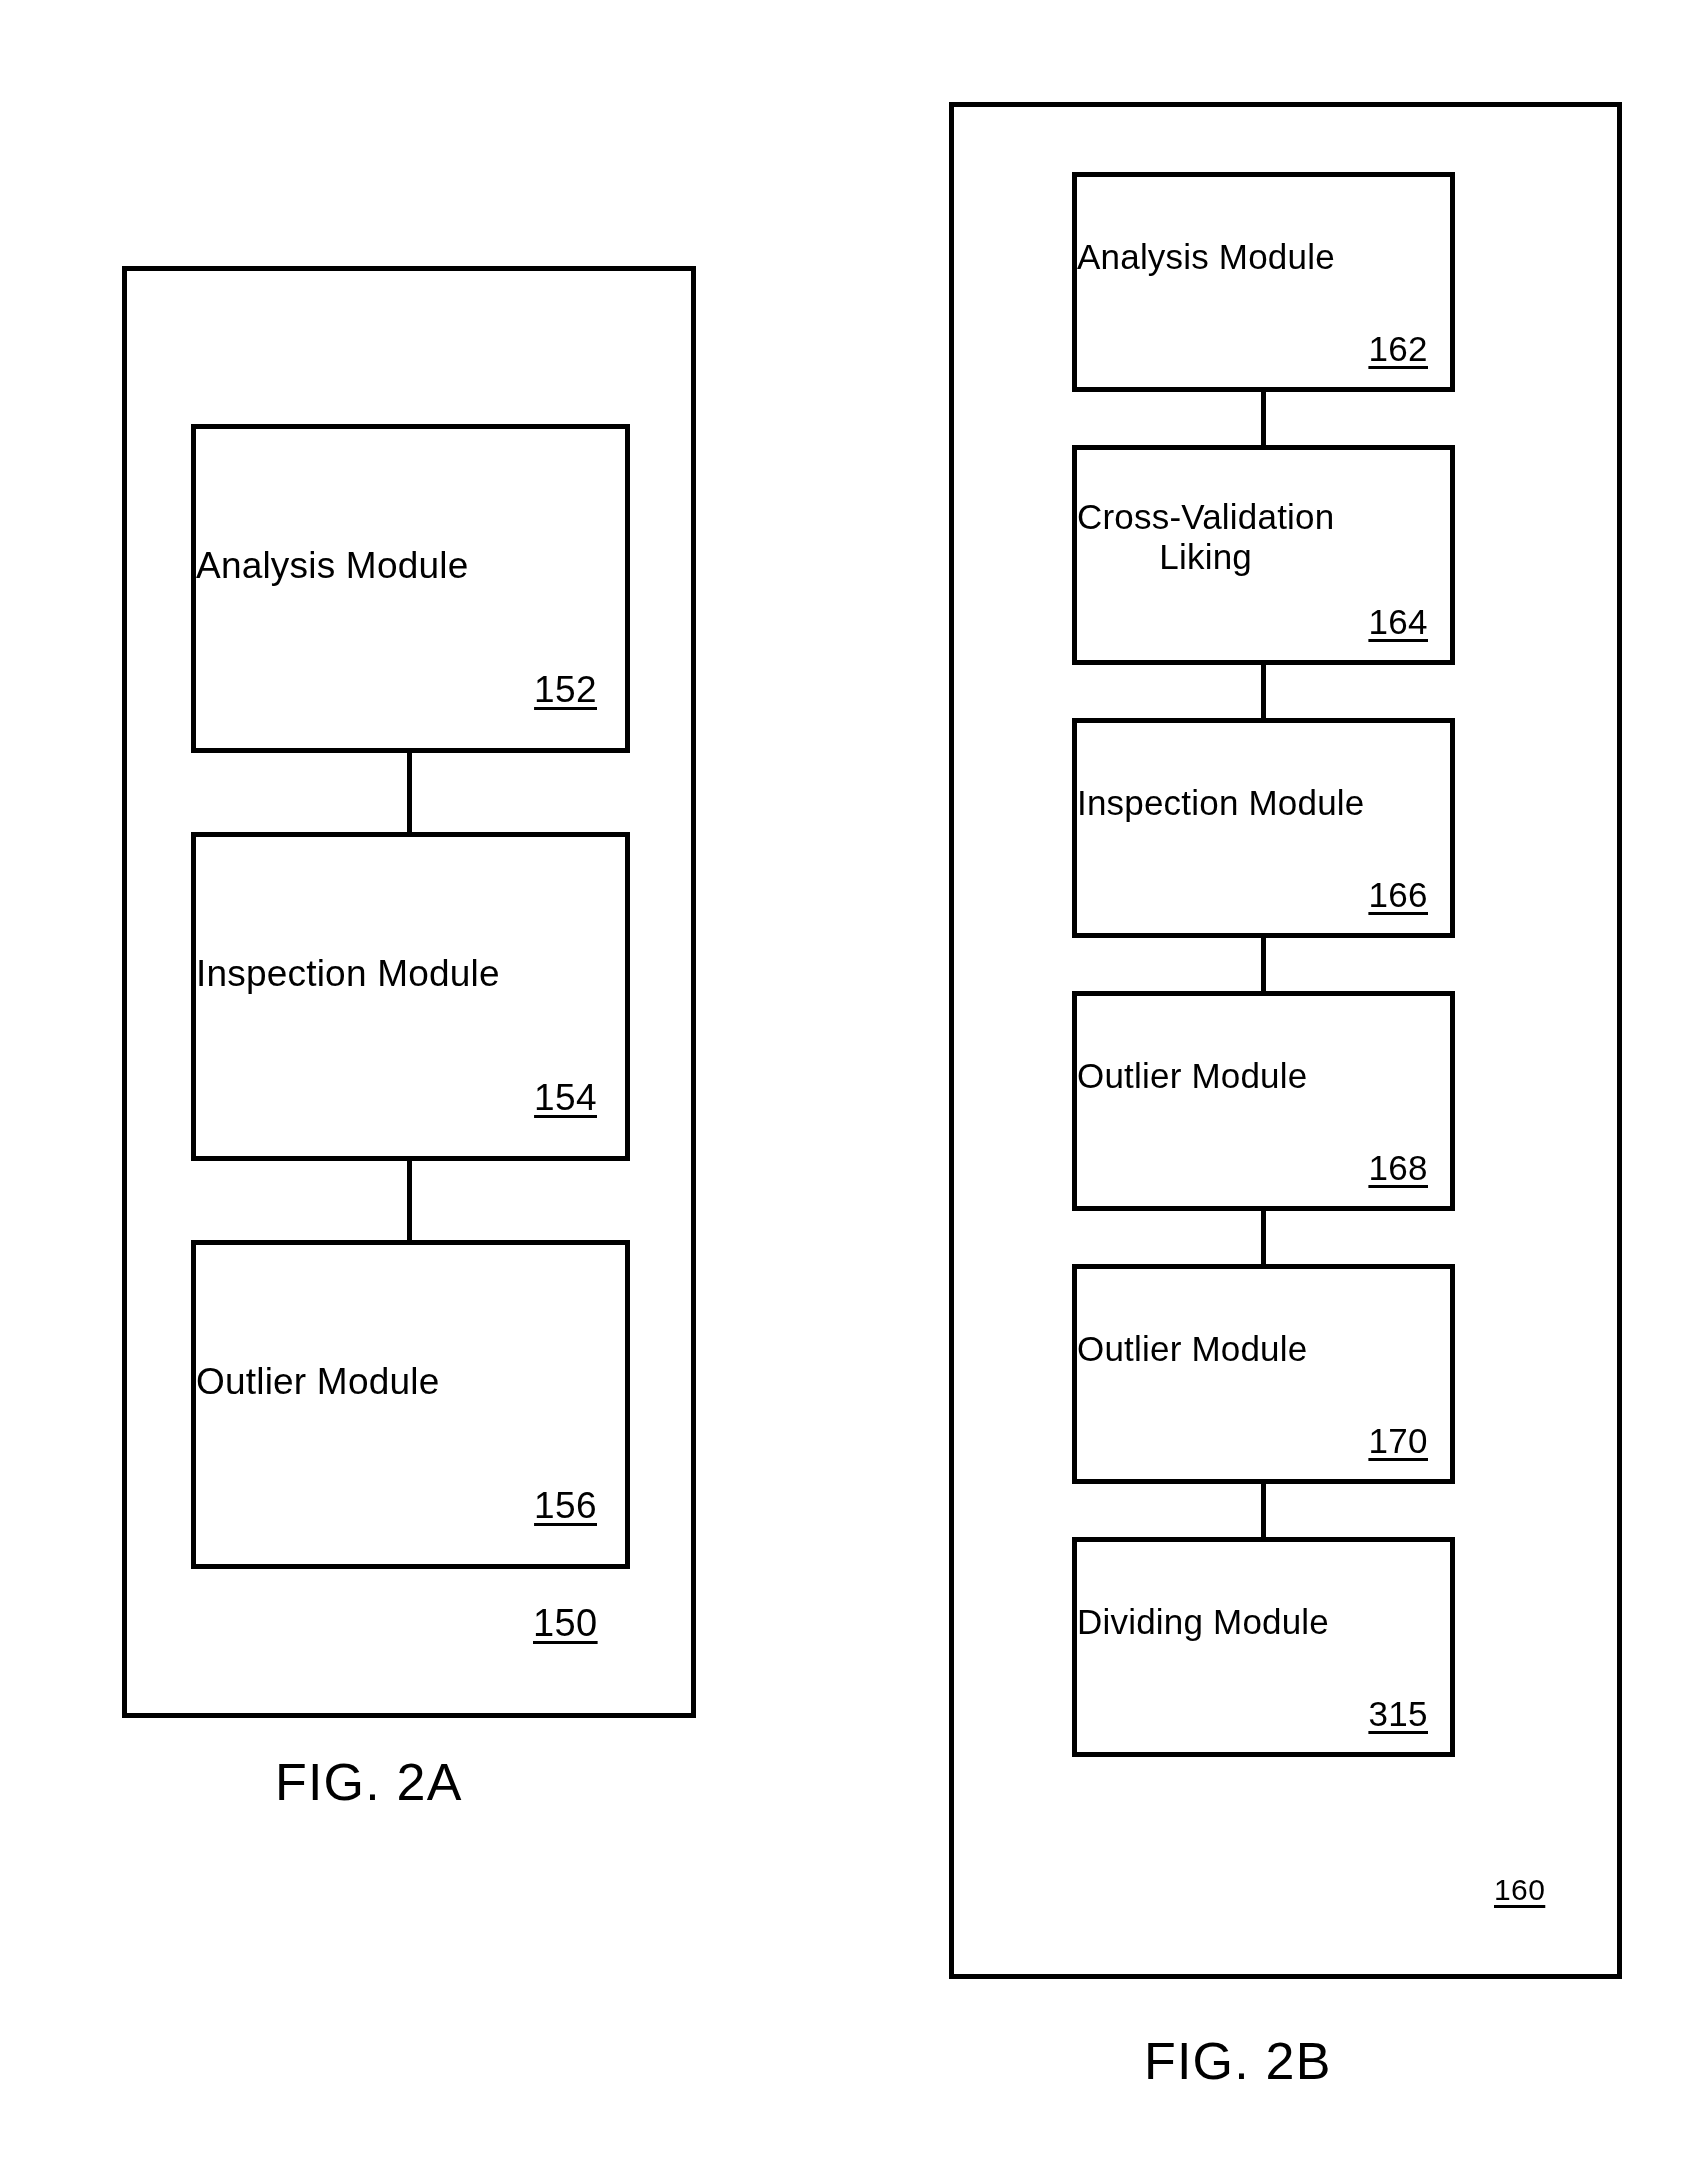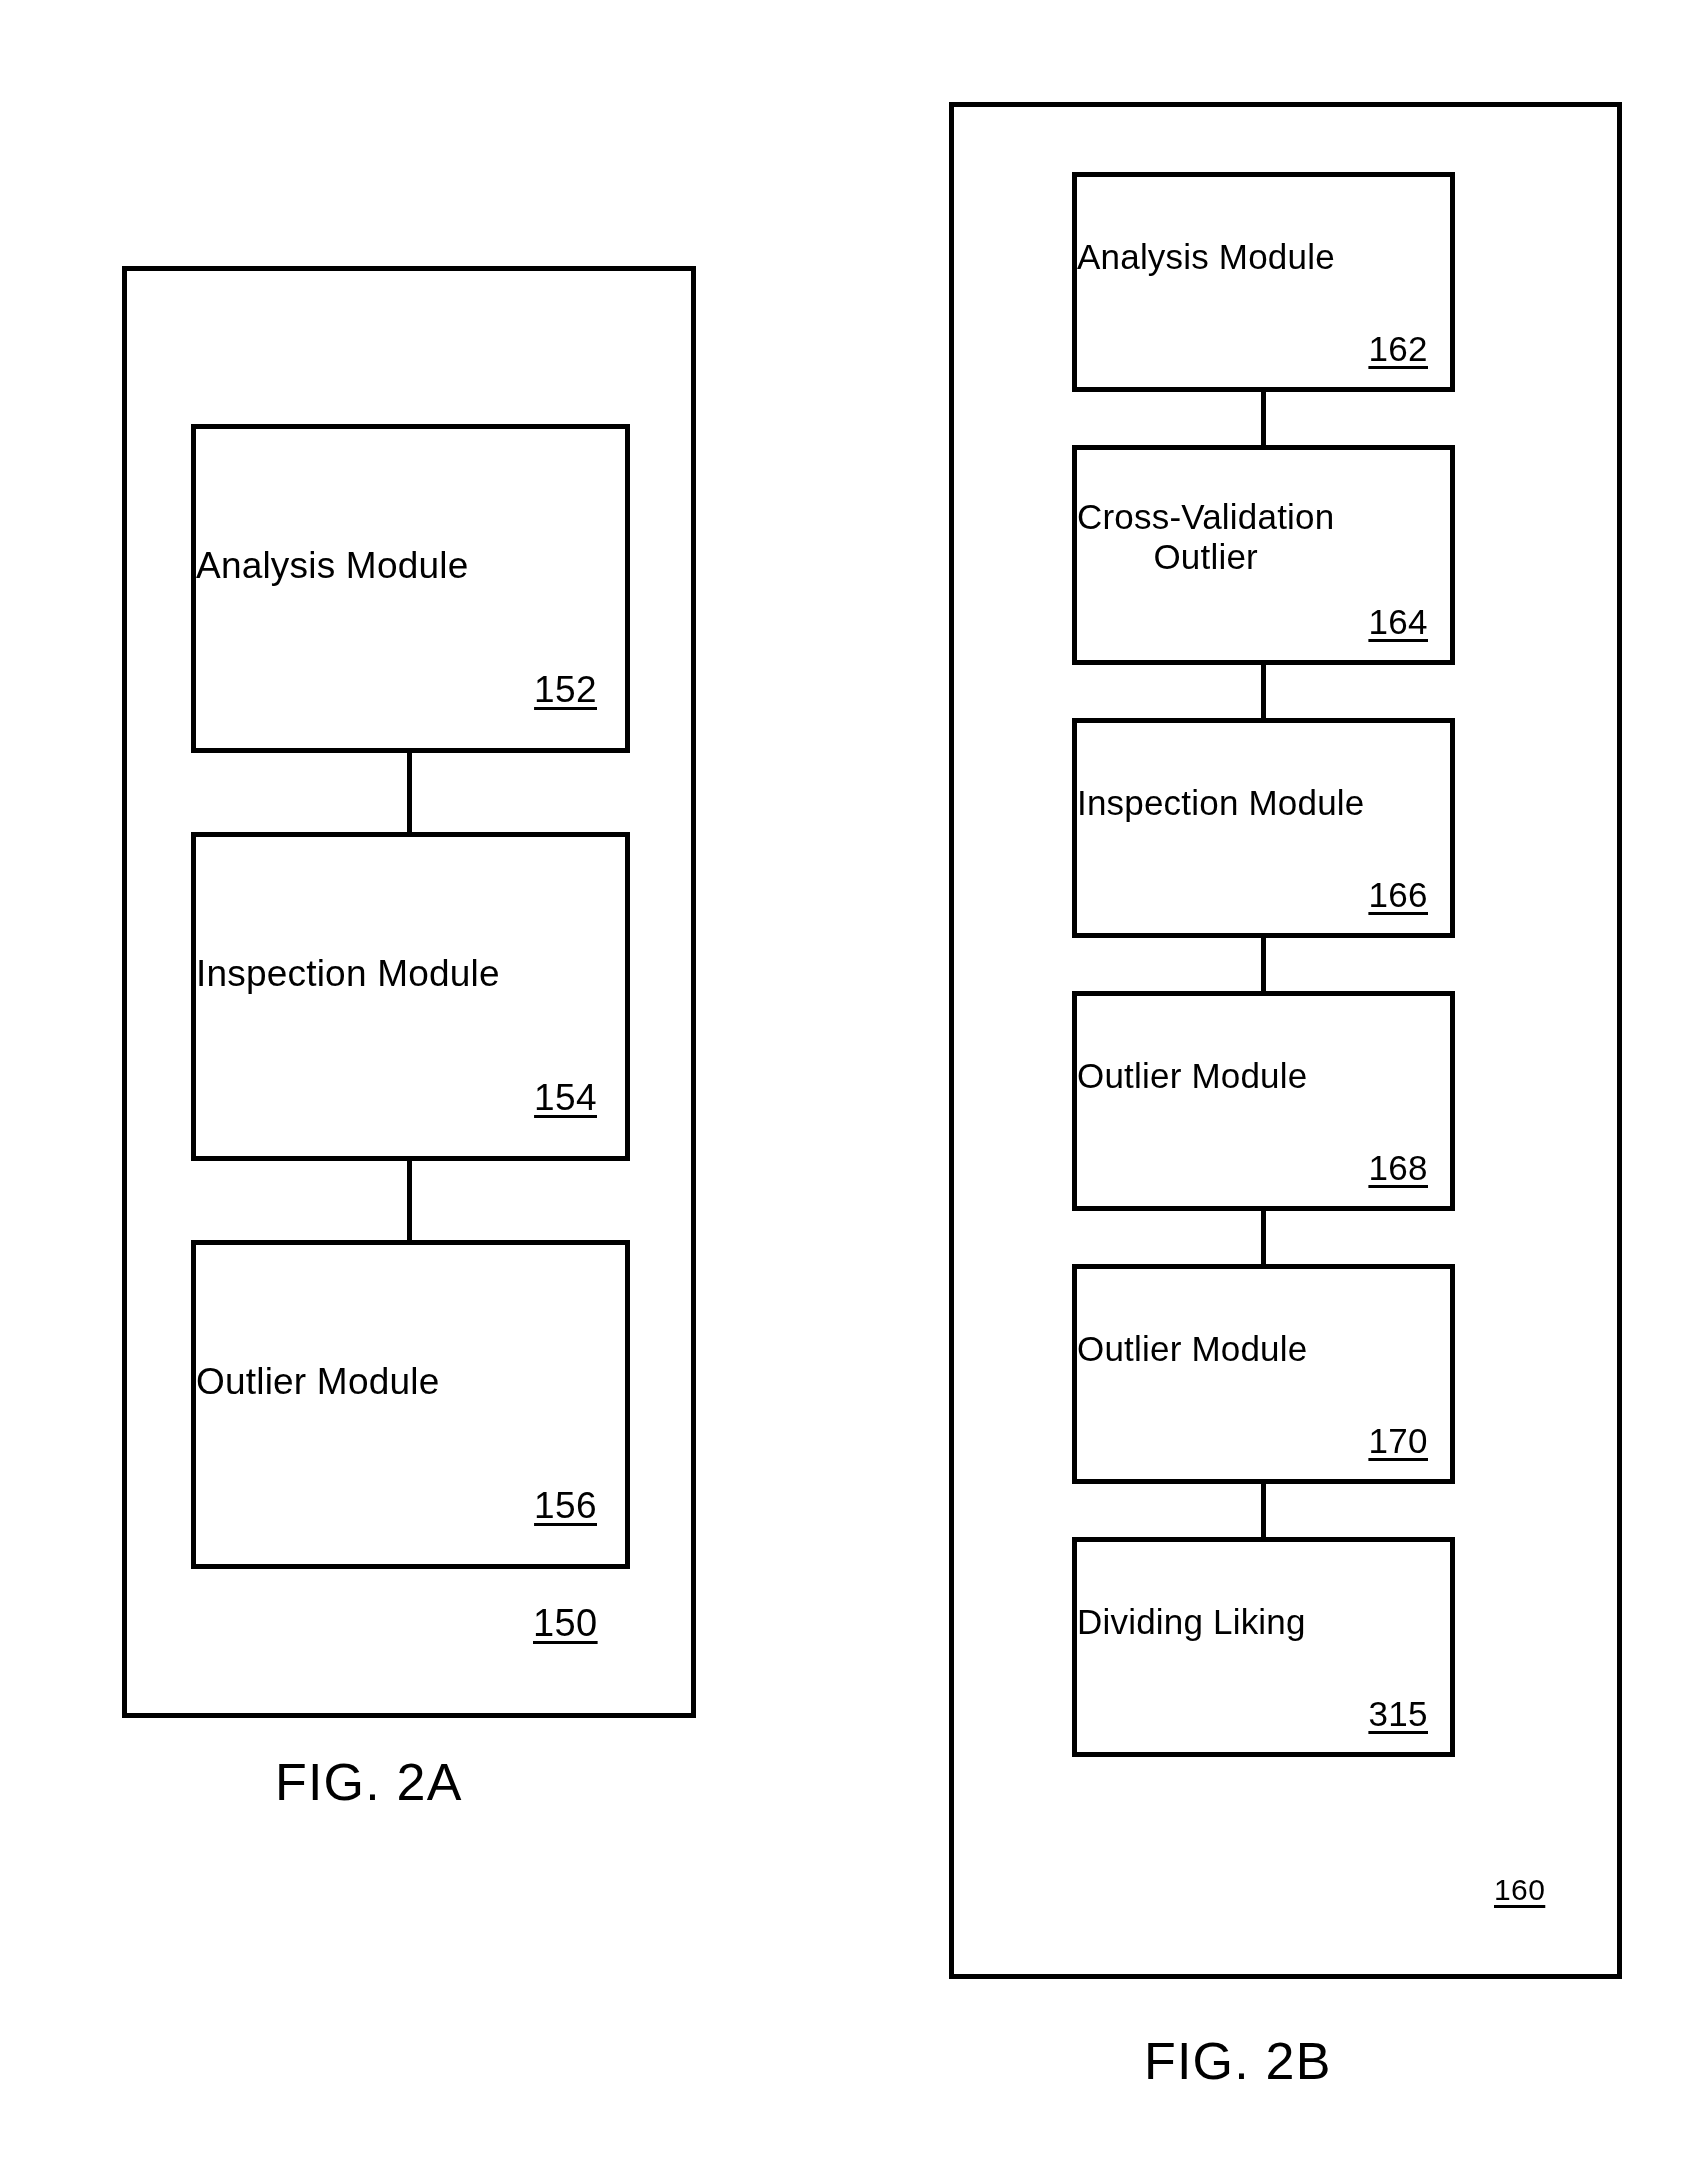--- a/index.html
+++ b/index.html
@@ -177,41 +177,41 @@
   <div class="connector" id="fig-2b-conn-4"></div>
   <div class="connector" id="fig-2b-conn-5"></div>
 
   <div class="module-box" id="fig-2b-box-162">
     <div class="module-label label-shift-2">Analysis Module</div>
     <div class="module-ref">162</div>
   </div>
 
   <div class="module-box" id="fig-2b-box-164">
     <div class="module-label" style="transform: translateY(-18.3px);">Cross-Validation
-Outlier</div>
+Liking</div>
     <div class="module-ref">164</div>
   </div>
 
   <div class="module-box" id="fig-2b-box-166">
     <div class="module-label label-shift-2">Inspection Module</div>
     <div class="module-ref">166</div>
   </div>
 
   <div class="module-box" id="fig-2b-box-168">
     <div class="module-label label-shift-2">Outlier Module</div>
     <div class="module-ref">168</div>
   </div>
 
   <div class="module-box" id="fig-2b-box-170">
     <div class="module-label label-shift-2">Outlier Module</div>
     <div class="module-ref">170</div>
   </div>
 
   <div class="module-box" id="fig-2b-box-172">
-    <div class="module-label label-shift-2">Dividing Liking</div>
+    <div class="module-label label-shift-2">Dividing Module</div>
     <div class="module-ref">315</div>
   </div>
 
   <div class="container-ref">160</div>
 
   <div class="fig-caption">FIG. 2B</div>
 </div>
 
 
 </body></html>

